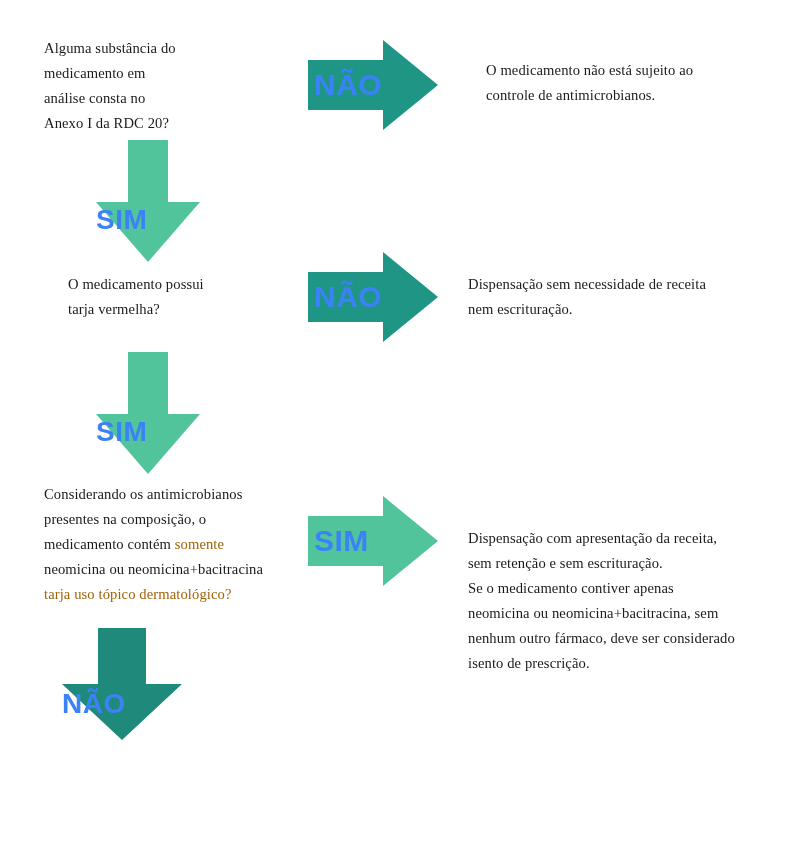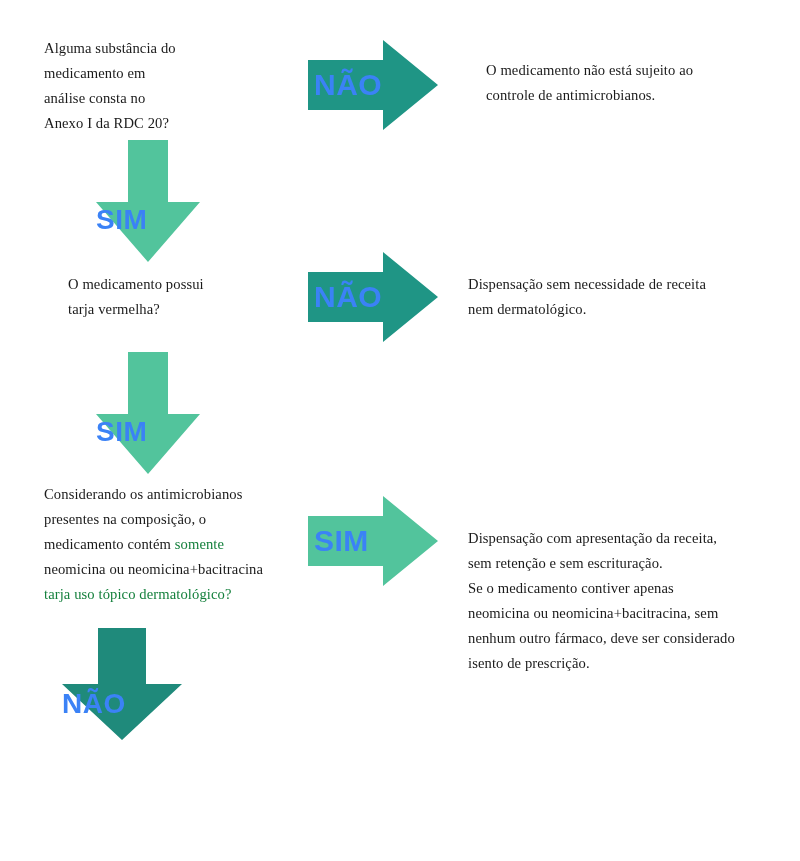--- a/index.html
+++ b/index.html
@@ -30,21 +30,21 @@
     font-size: 14.6px;
     line-height: 25px;
     color: #1a1a1a;
     letter-spacing: 0.1px;
     white-space: pre-line;
   }
   .qtext.left  { left: 44px;  width: 260px; }
   .qtext.right { left: 468px; width: 320px; }
 
   .accent {
-    color: #15803d;
+    color: #a16207;
   }
 
   
   .arrow {
     position: absolute;
   }
   .arrow svg { display: block; }
 
   .arrow-label {
     position: absolute;
@@ -90,21 +90,21 @@
 tarja vermelha?</div>
 
   <div class="arrow" style="left:308px; top:252px;">
     <svg width="130" height="90" viewBox="0 0 130 90">
       <polygon points="0,20 75,20 75,0 130,45 75,90 75,70 0,70" fill="#1f9585"></polygon>
     </svg>
     <div class="arrow-label right-arrow-label" style="left:6px; top:30px; width:70px;">NÃO</div>
   </div>
 
   <div class="qtext right" style="top:272px;">Dispensação sem necessidade de receita
-nem dermatológico.</div>
+nem escrituração.</div>
 
   <div class="arrow" style="left:96px; top:352px;">
     <svg width="104" height="122" viewBox="0 0 104 122">
       <polygon points="32,0 72,0 72,62 104,62 52,122 0,62 32,62" fill="#52c49c"></polygon>
     </svg>
     <div class="arrow-label down-arrow-label" style="left:0px; top:66px; width:104px;">SIM</div>
   </div>
 
   <div class="qtext left" style="top:482px; width:270px;"><span>Considerando os antimicrobianos
 presentes na composição, o

